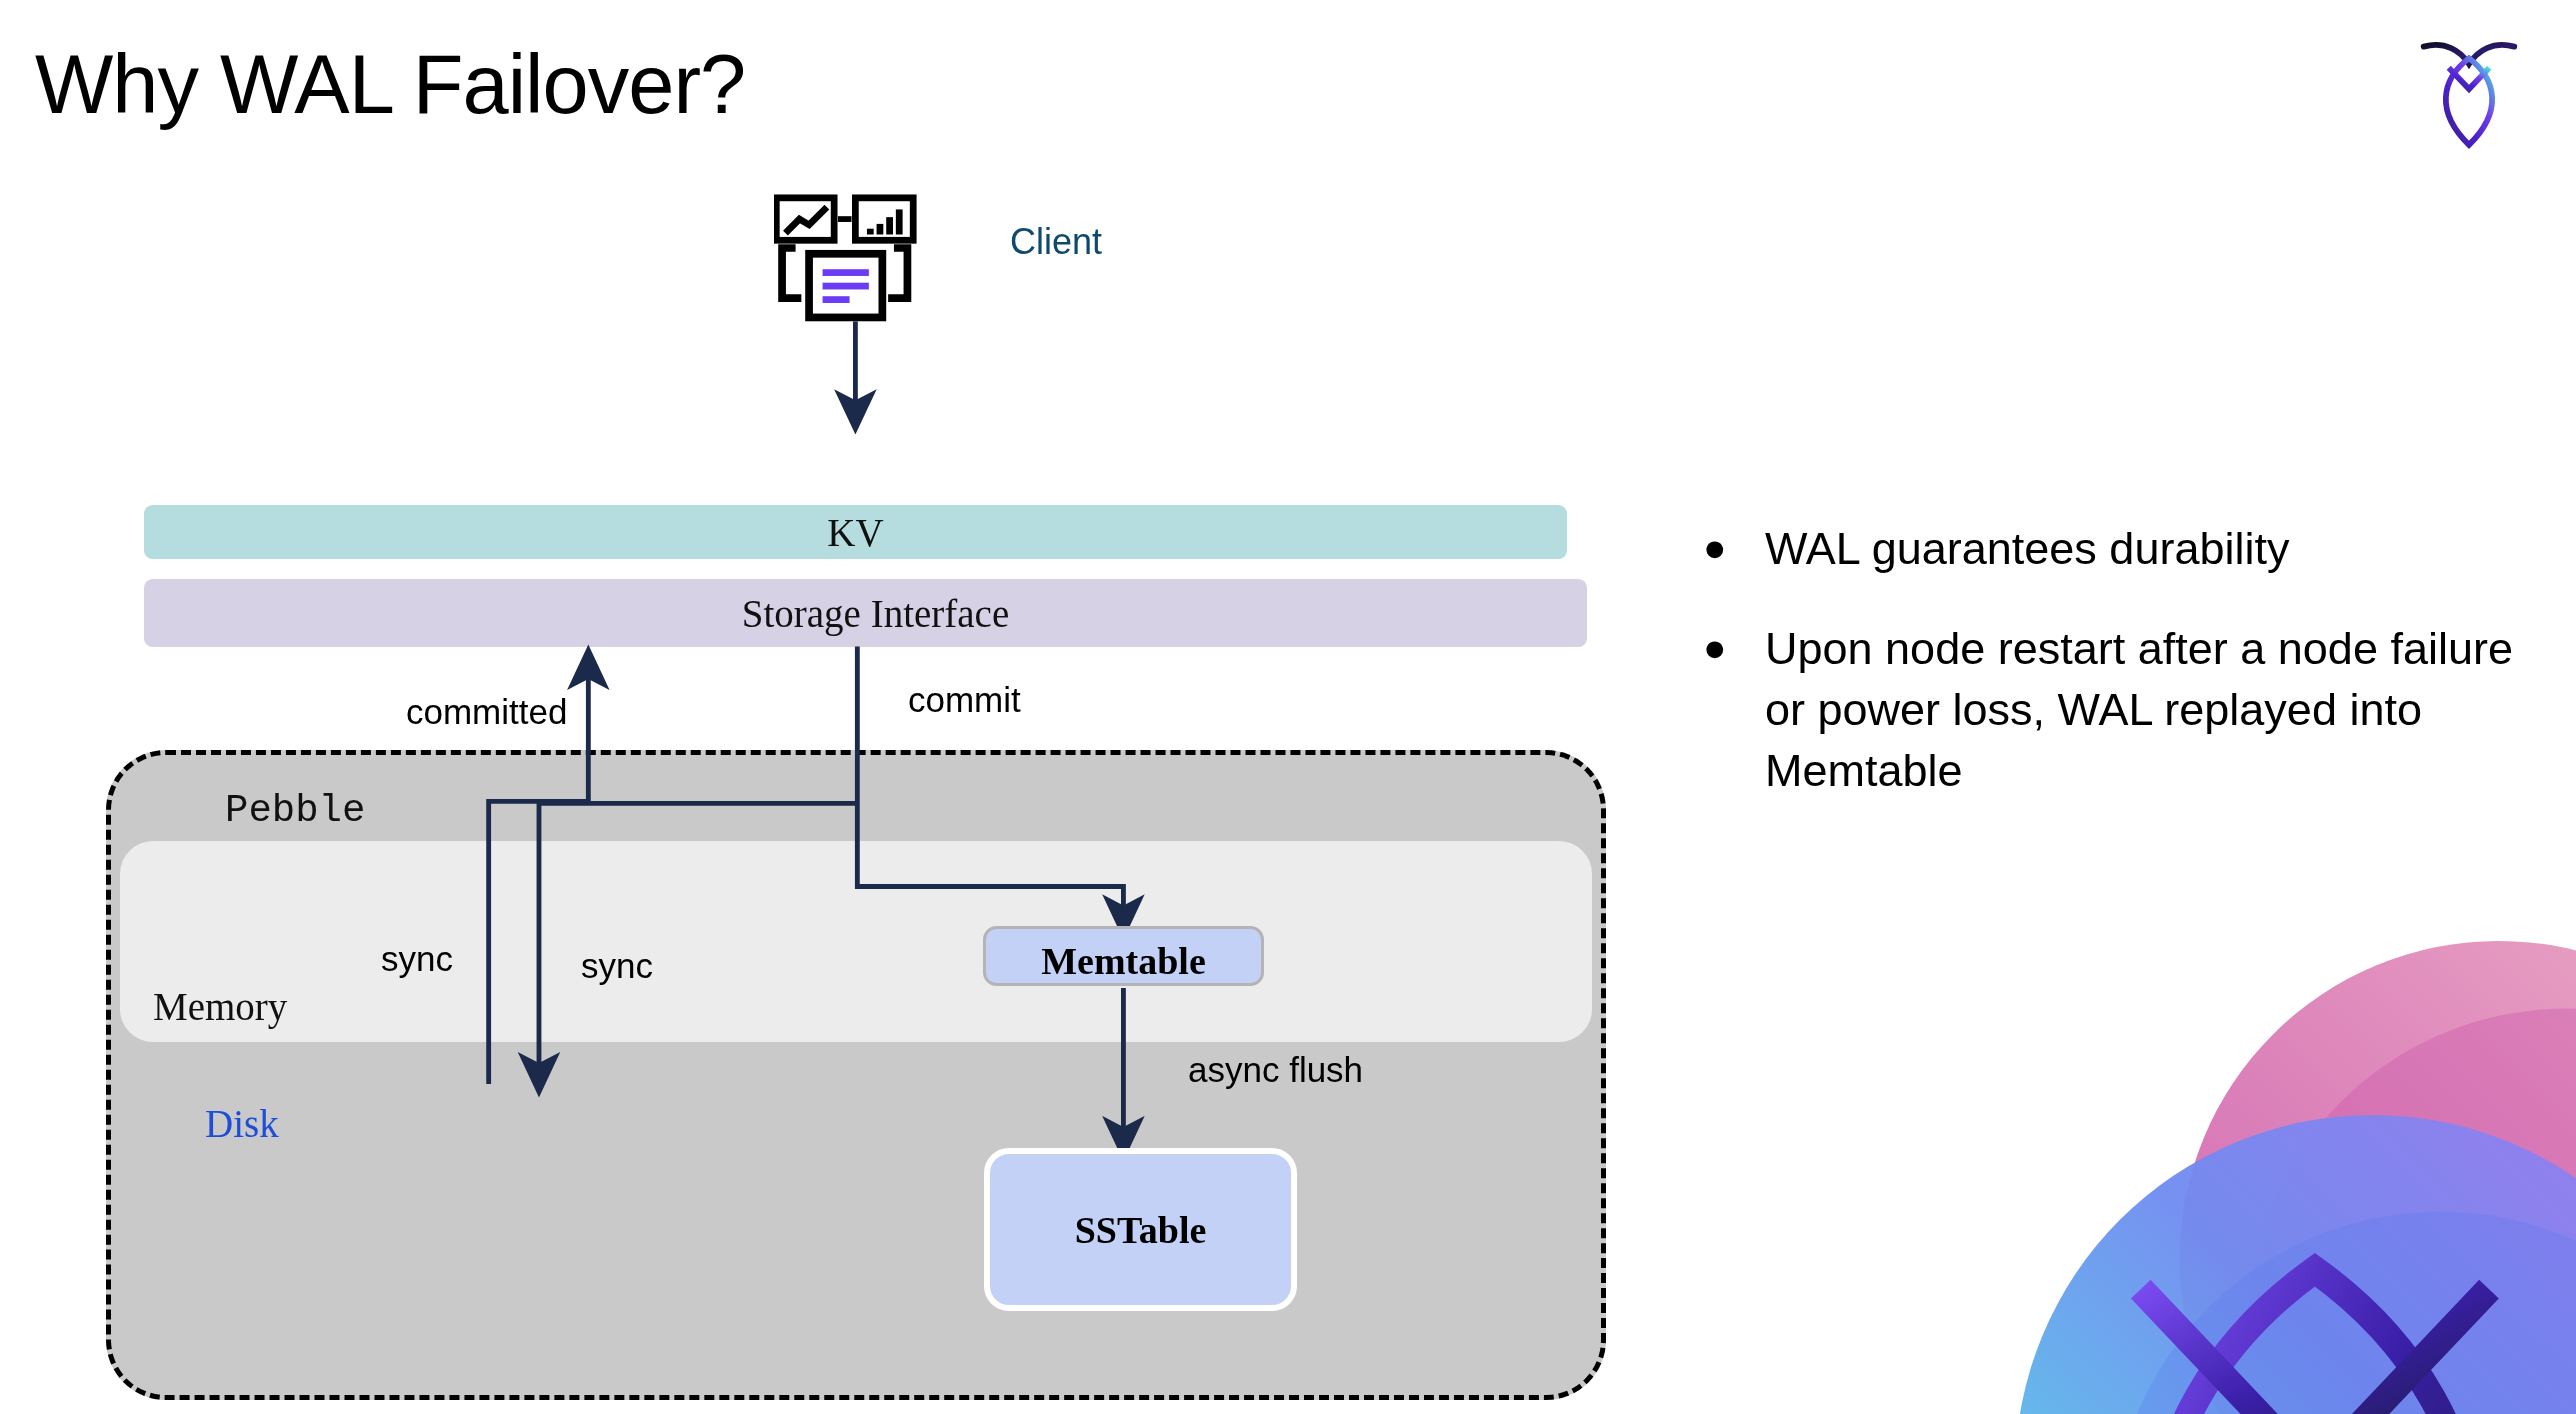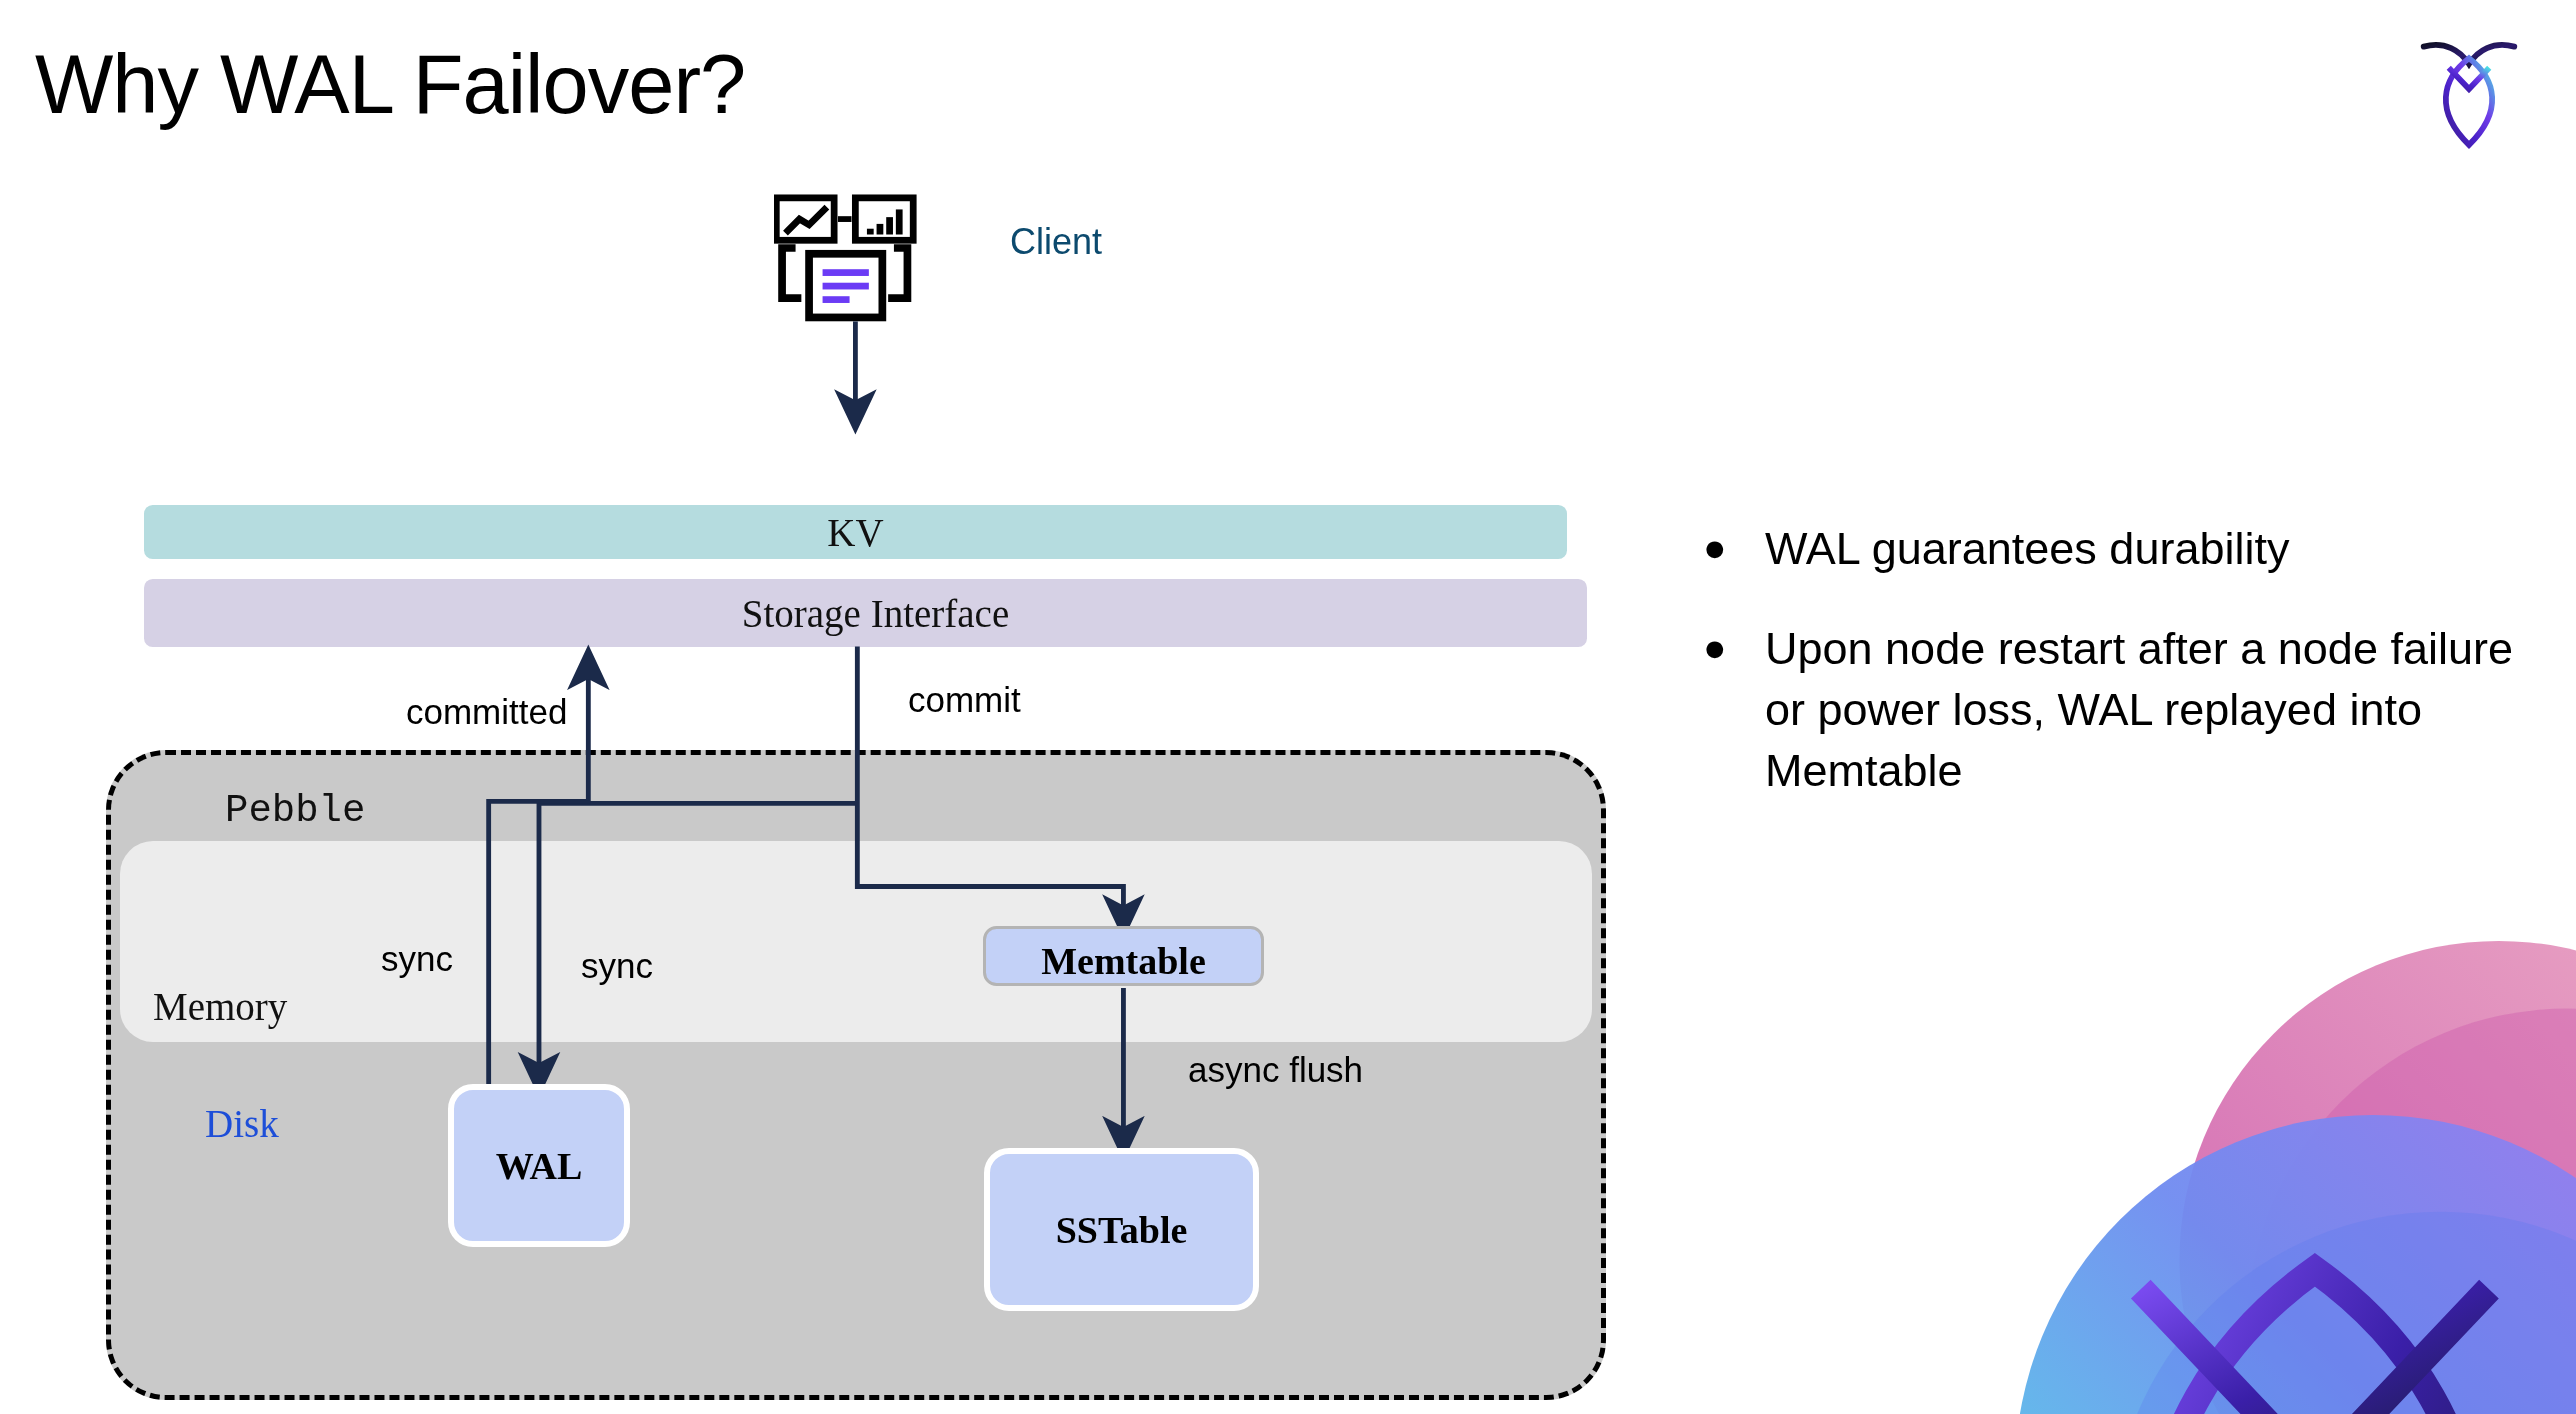--- a/index.html
+++ b/index.html
@@ -160,21 +160,21 @@
     border: 3.9px solid #b4b4b4;
     border-radius: 13.5px;
     align-items: flex-end;
   }
   #box-wal {
     left: 448px; top: 1084px; width: 182px; height: 163px;
     border: 6.8px solid #ffffff;
     border-radius: 25px;
   }
   #box-sstable {
-    left: 984px; top: 1148px; width: 275px; height: 163px;
+    left: 984px; top: 1148px; width: 313px; height: 163px;
     border: 6.8px solid #ffffff;
     border-radius: 25px;
   }
 
   
   .edge-label {
     position: absolute;
     font-family: "Liberation Sans", sans-serif;
     font-weight: 300;
     font-size: 35px;
@@ -310,23 +310,20 @@
     <path d="M886 830 L557 830 L557 1110" fill="none" stroke="#1B2A4A" stroke-width="5" marker-end="url(#arrowHead)"></path>
 
     <path d="M505 1120 L505 1000 L505 828 L608 828 L608 690" fill="none" stroke="#1B2A4A" stroke-width="5" marker-end="url(#arrowHead)"></path>
 
     <path d="M1161 1021 L1161 1176" fill="none" stroke="#1B2A4A" stroke-width="5" marker-end="url(#arrowHead)"></path>
   </svg>
 
   <div class="data-box" id="box-memtable">
     <span>Memtable</span>
   </div>
-  <div class="data-box" id="box-wal">
-    <span>WAL</span>
-  </div>
   <div class="data-box" id="box-sstable">
     <span>SSTable</span>
   </div>
 
   <div class="edge-label" id="label-committed">committed</div>
   <div class="edge-label" id="label-commit">commit</div>
   <div class="edge-label" id="label-sync-left">sync</div>
   <div class="edge-label" id="label-sync-right">sync</div>
   <div class="edge-label" id="label-async-flush">async flush</div>
 </div>

